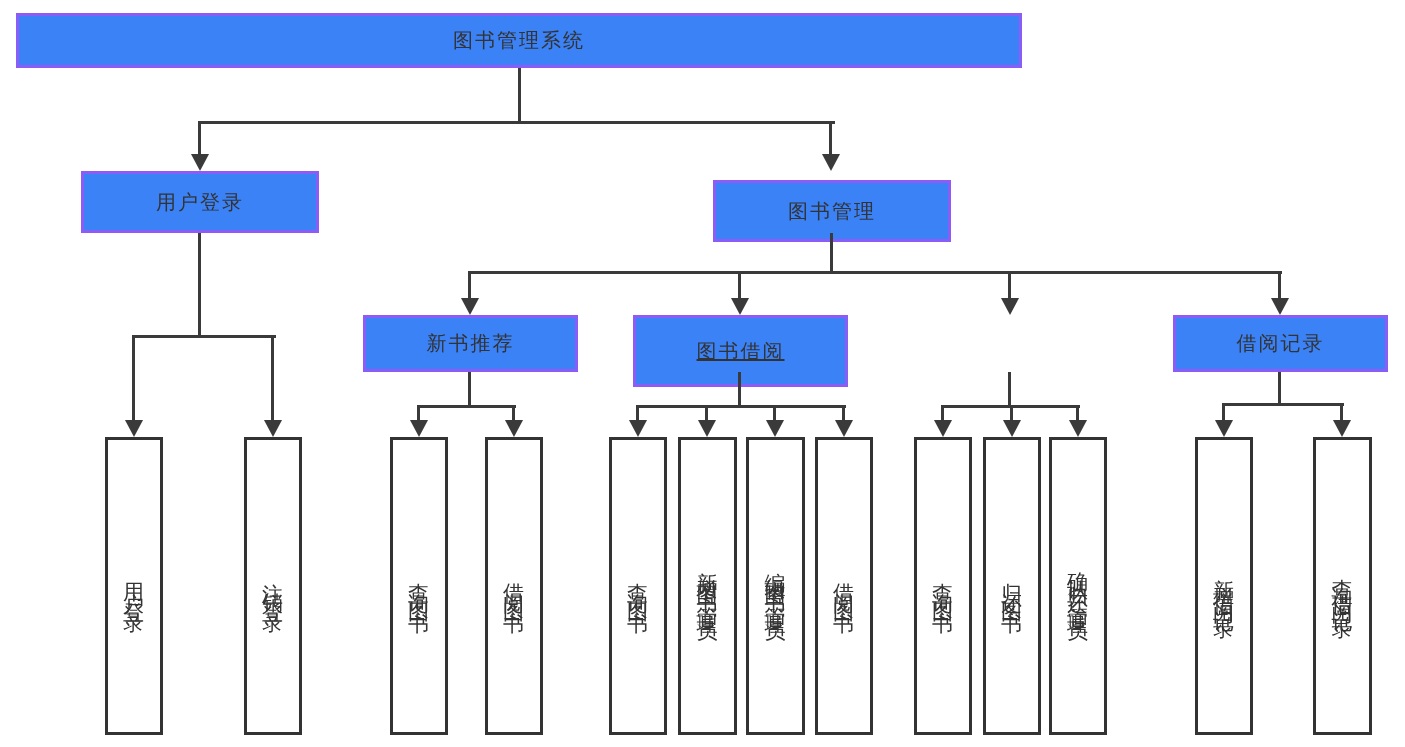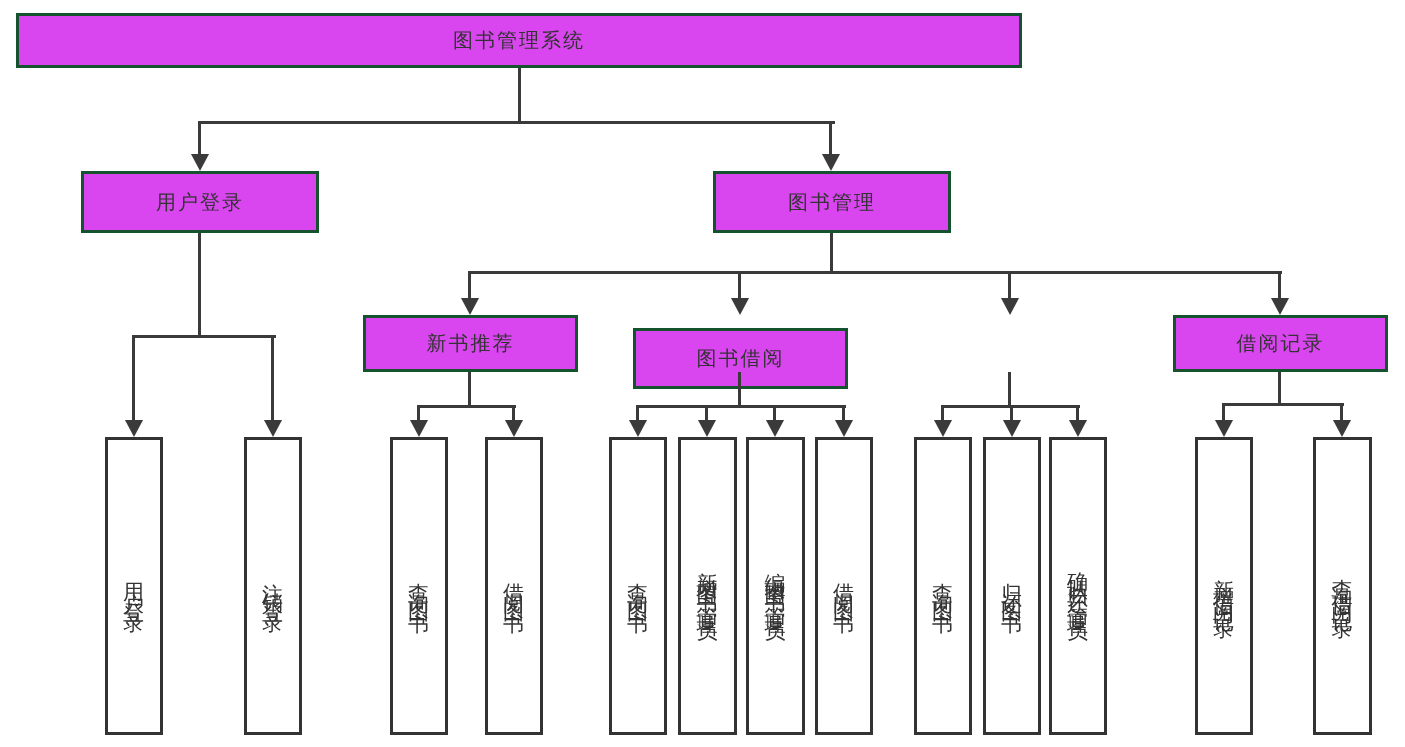--- a/index.html
+++ b/index.html
@@ -11,22 +11,22 @@
   #stage {
     position: relative;
     width: 1405px;
     height: 747px;
     background: #ffffff;
     overflow: hidden;
   }
   .hbox {
     position: absolute;
     box-sizing: border-box;
-    background: #d946ef;
-    border: 3px solid #14532d;
+    background: #3b82f6;
+    border: 3px solid #8b5cf6;
     display: flex;
     align-items: center;
     justify-content: center;
     font-size: 20px;
     color: #333333;
     letter-spacing: 2px;
     white-space: nowrap;
   }
   .vbox {
     position: absolute;
@@ -77,42 +77,42 @@
   <div class="hbox" style="left:16px; top:13px; width:1006px; height:55px;">图书管理系统</div>
 
   <div class="ln" style="left:518px; top:68px; width:3px; height:55px;"></div>
   <div class="ln" style="left:198px; top:121px; width:637px; height:3px;"></div>
   <div class="ln" style="left:198px; top:121px; width:3px; height:36px;"></div>
   <div class="arrow" style="left:191px; top:154px;"></div>
   <div class="ln" style="left:829px; top:121px; width:3px; height:36px;"></div>
   <div class="arrow" style="left:822px; top:154px;"></div>
 
   <div class="hbox" style="left:81px; top:171px; width:238px; height:62px;">用户登录</div>
-  <div class="hbox" style="left:713px; top:171px; width:238px; height:62px;">图书管理</div>
+  <div class="hbox" style="left:713px; top:180px; width:238px; height:62px;">图书管理</div>
 
   <div class="ln" style="left:198px; top:233px; width:3px; height:105px;"></div>
   <div class="ln" style="left:132px; top:335px; width:144px; height:3px;"></div>
   <div class="ln" style="left:132px; top:335px; width:3px; height:85px;"></div>
   <div class="arrow" style="left:125px; top:420px;"></div>
   <div class="ln" style="left:271px; top:335px; width:3px; height:85px;"></div>
   <div class="arrow" style="left:264px; top:420px;"></div>
 
   <div class="ln" style="left:830px; top:233px; width:3px; height:40px;"></div>
   <div class="ln" style="left:468px; top:271px; width:814px; height:3px;"></div>
   <div class="ln" style="left:468px; top:271px; width:3px; height:28px;"></div>
   <div class="arrow" style="left:461px; top:298px;"></div>
   <div class="ln" style="left:738px; top:271px; width:3px; height:28px;"></div>
   <div class="arrow" style="left:731px; top:298px;"></div>
   <div class="ln" style="left:1008px; top:271px; width:3px; height:28px;"></div>
   <div class="arrow" style="left:1001px; top:298px;"></div>
   <div class="ln" style="left:1278px; top:271px; width:3px; height:28px;"></div>
   <div class="arrow" style="left:1271px; top:298px;"></div>
 
   <div class="hbox" style="left:363px; top:315px; width:215px; height:57px;">新书推荐</div>
-  <div class="hbox" style="left:633px; top:328px; width:215px; height:61px;">图书借阅</div>
+  <div class="hbox" style="left:633px; top:315px; width:215px; height:72px;text-decoration:underline;">图书借阅</div>
   <div class="hbox" style="left:1173px; top:315px; width:215px; height:57px;">借阅记录</div>
 
   <div class="ln" style="left:468px; top:372px; width:3px; height:36px;"></div>
   <div class="ln" style="left:417px; top:405px; width:99px; height:3px;"></div>
   <div class="ln" style="left:417px; top:405px; width:3px; height:16px;"></div>
   <div class="arrow" style="left:410px; top:420px;"></div>
   <div class="ln" style="left:512px; top:405px; width:3px; height:16px;"></div>
   <div class="arrow" style="left:505px; top:420px;"></div>
 
   <div class="ln" style="left:738px; top:372px; width:3px; height:36px;"></div>

